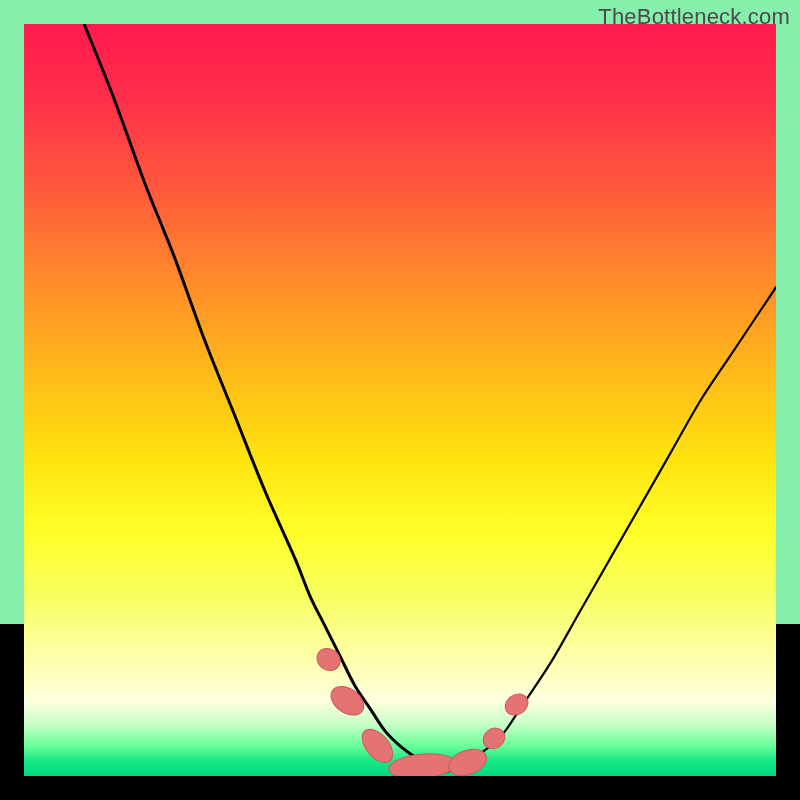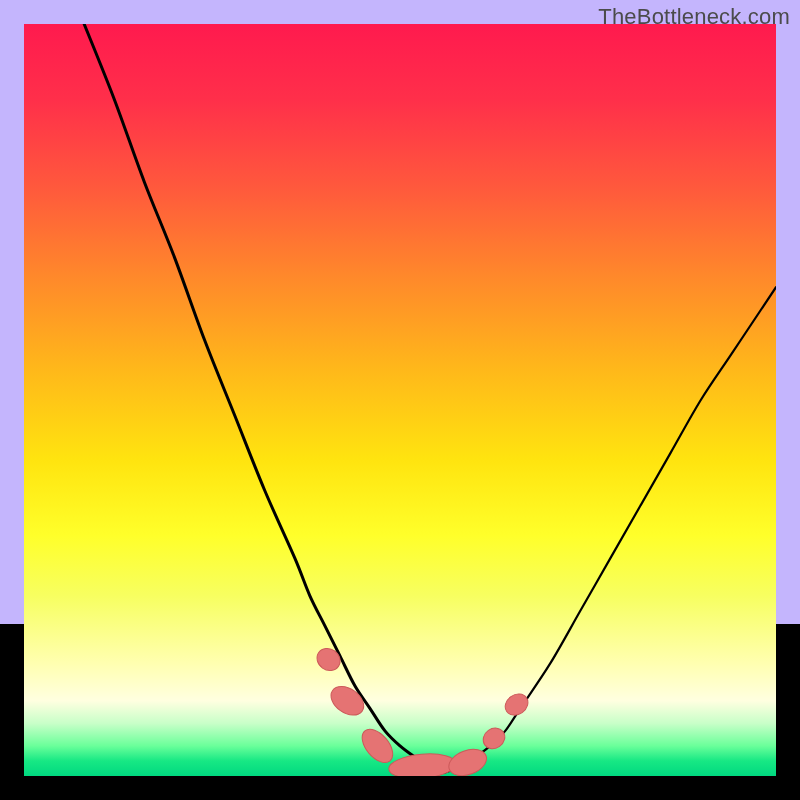--- a/index.html
+++ b/index.html
@@ -8,21 +8,21 @@
     width: 800px;
     height: 800px;
     background: #000;
     overflow: hidden;
     font-family: Arial, Helvetica, sans-serif;
   }
   .frame {
     position: absolute;
     left: 0; top: 0;
     width: 800px; height: 624px;
-    background: #c4b5fd;
+    background: #86efac;
   }
   .plot-area {
     position: absolute;
     left: 24px; top: 24px;
     width: 752px; height: 752px;
     overflow: hidden;
   }
   .gradient {
     position: absolute;
     left: 0; top: 0;

